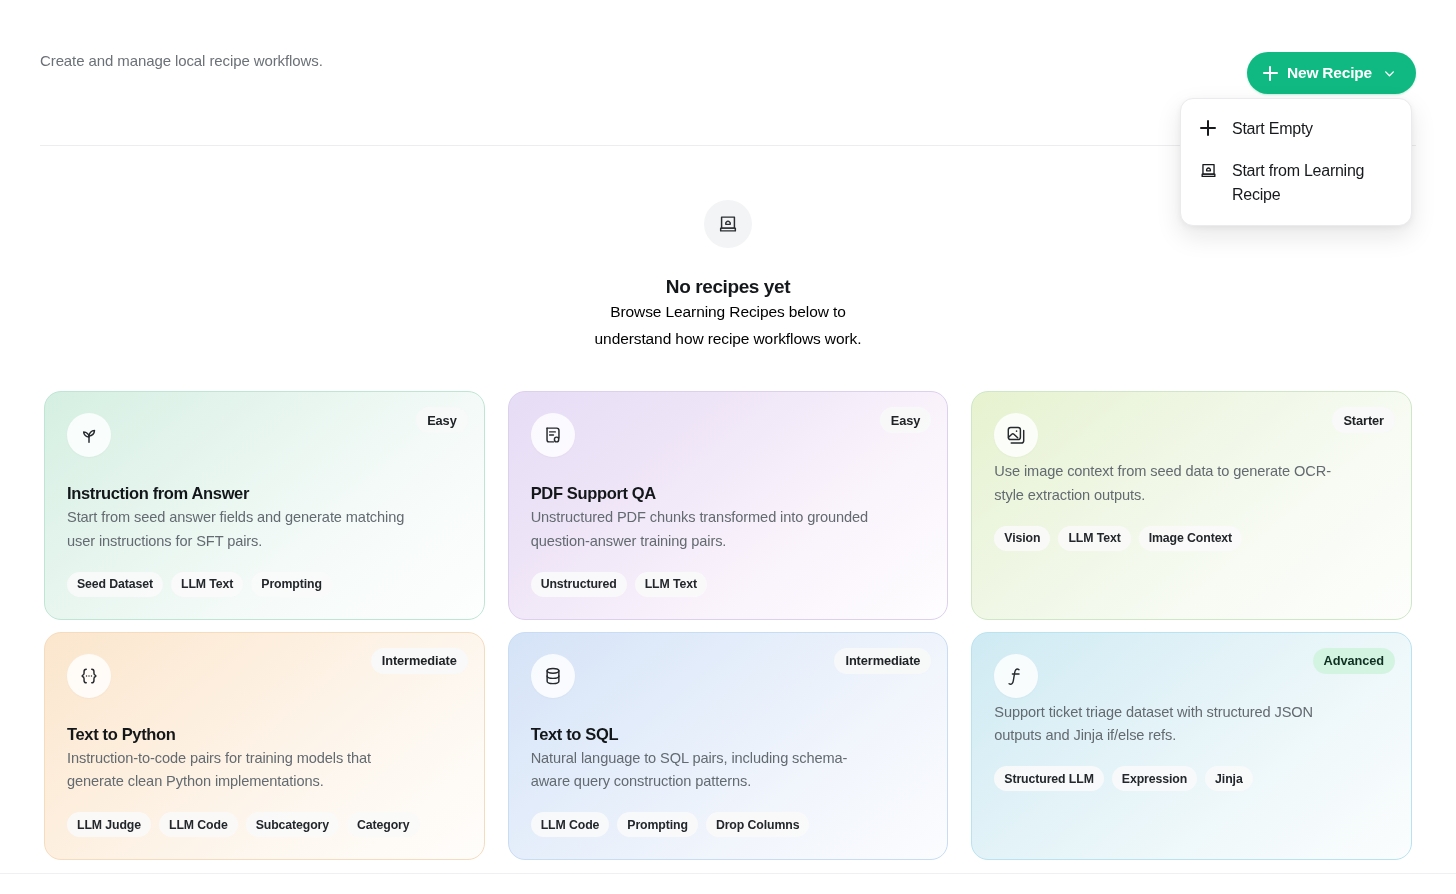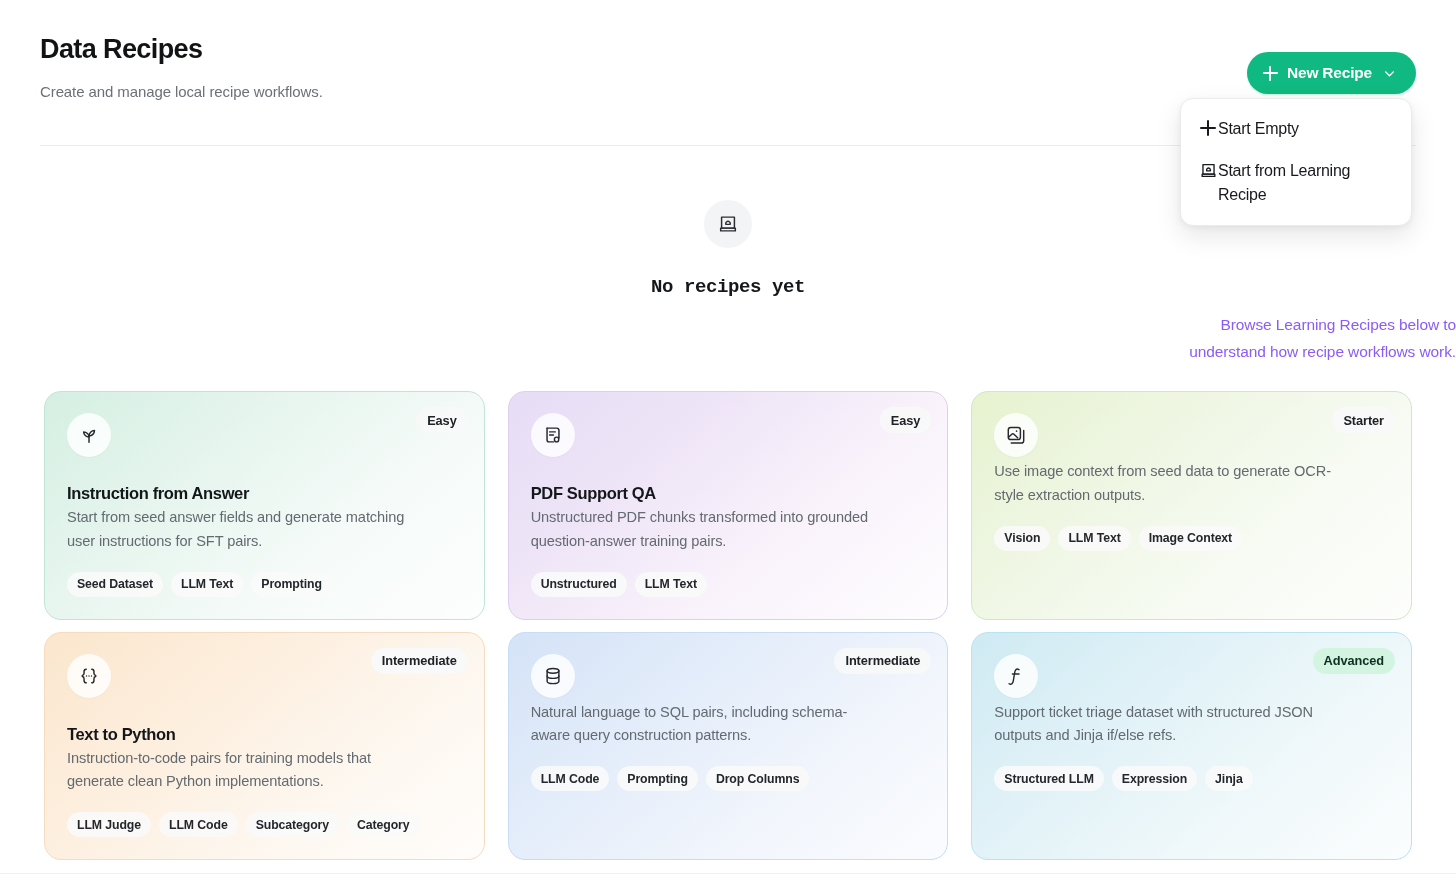--- a/index.html
+++ b/index.html
@@ -95,20 +95,21 @@
     background: #ffffff;
     border: 1px solid #ebebee;
     border-radius: 13px;
     box-shadow: 0 10px 26px rgba(17,19,21,0.10), 0 2px 6px rgba(17,19,21,0.05);
     padding: 9px 0;
     z-index: 30;
   }
   .menu-item {
     display: flex;
     align-items: flex-start;
+    gap: 14px;
     padding: 9px 24px 9px 17px;
     cursor: pointer;
   }
   .menu-item .mi-icon {
     width: 20px; height: 20px; flex: none;
     display:flex; align-items:center; justify-content:center;
     margin-top: 1px;
   }
   .menu-item .mi-label {
     font-size: 16px;
@@ -134,29 +135,27 @@
     background: #f3f4f5;
     margin: 0 auto;
     display:flex; align-items:center; justify-content:center;
   }
   .empty-title {
     margin-top: 28px;
     font-size: 19px;
     font-weight: 700;
     color: #15181b;
     letter-spacing: -0.4px;
-    font-family: Liberation Mono, monospace;
   }
   .empty-sub {
-    margin-top: 14px;
+    margin-top: 1px;
     font-size: 15.5px;
-    color: #8b5cf6;
+    color: #000000;
     line-height: 1.72;
     letter-spacing: -0.1px;
-    text-align: right;
   }
 
   
   .grid {
     position: absolute;
     left: 44px;
     top: 391px;
     width: 1368px;
     display: grid;
     grid-template-columns: repeat(3, 1fr);
@@ -239,21 +238,20 @@
   .theme-cyan   { background: linear-gradient(140deg,#cfeaf3 0%,#dff1f7 32%,#eff8fa 66%,#fbfdfe 100%); border:1px solid #b9e3f0; }
 
   svg { display:block; }
 </style>
 </head>
 <body>
 
 <div class="page">
 
   <div class="header">
-    <div class="page-title">Data Recipes</div>
     <div class="page-subtitle">Create and manage local recipe workflows.</div>
   </div>
   <div class="header-divider"></div>
 
   <button class="new-recipe-btn">
     <span class="plus-glyph"></span>
     <span class="label">New Recipe</span>
     <span>
       <svg class="chev" viewBox="0 0 24 24" fill="none" stroke="#ffffff" stroke-width="2.6" stroke-linecap="round" stroke-linejoin="round">
           <polyline points="5,9 12,16 19,9"></polyline>
@@ -374,20 +372,21 @@
 
     <div class="card tall theme-blue">
       <div class="card-badge">Intermediate</div>
       <div class="card-icon">
         <svg width="22" height="22" viewBox="0 0 24 24" fill="none" stroke="#26292d" stroke-width="1.6" stroke-linecap="round" stroke-linejoin="round">
           <ellipse cx="12" cy="6.3" rx="6.4" ry="2.6"></ellipse>
           <path d="M5.6 6.3v11.4c0 1.45 2.87 2.6 6.4 2.6s6.4-1.15 6.4-2.6V6.3"></path>
           <path d="M5.6 12c0 1.45 2.87 2.6 6.4 2.6s6.4-1.15 6.4-2.6"></path>
         </svg>
       </div>
+      <div class="card-title">Text to SQL</div>
       <div class="card-desc">Natural language to SQL pairs, including schema-aware query construction patterns.</div>
       <div class="card-tags">
         <span class="tag">LLM Code</span>
         <span class="tag">Prompting</span>
         <span class="tag">Drop Columns</span>
       </div>
     </div>
 
     <div class="card tall theme-cyan">
       <div class="card-badge adv">Advanced</div>

